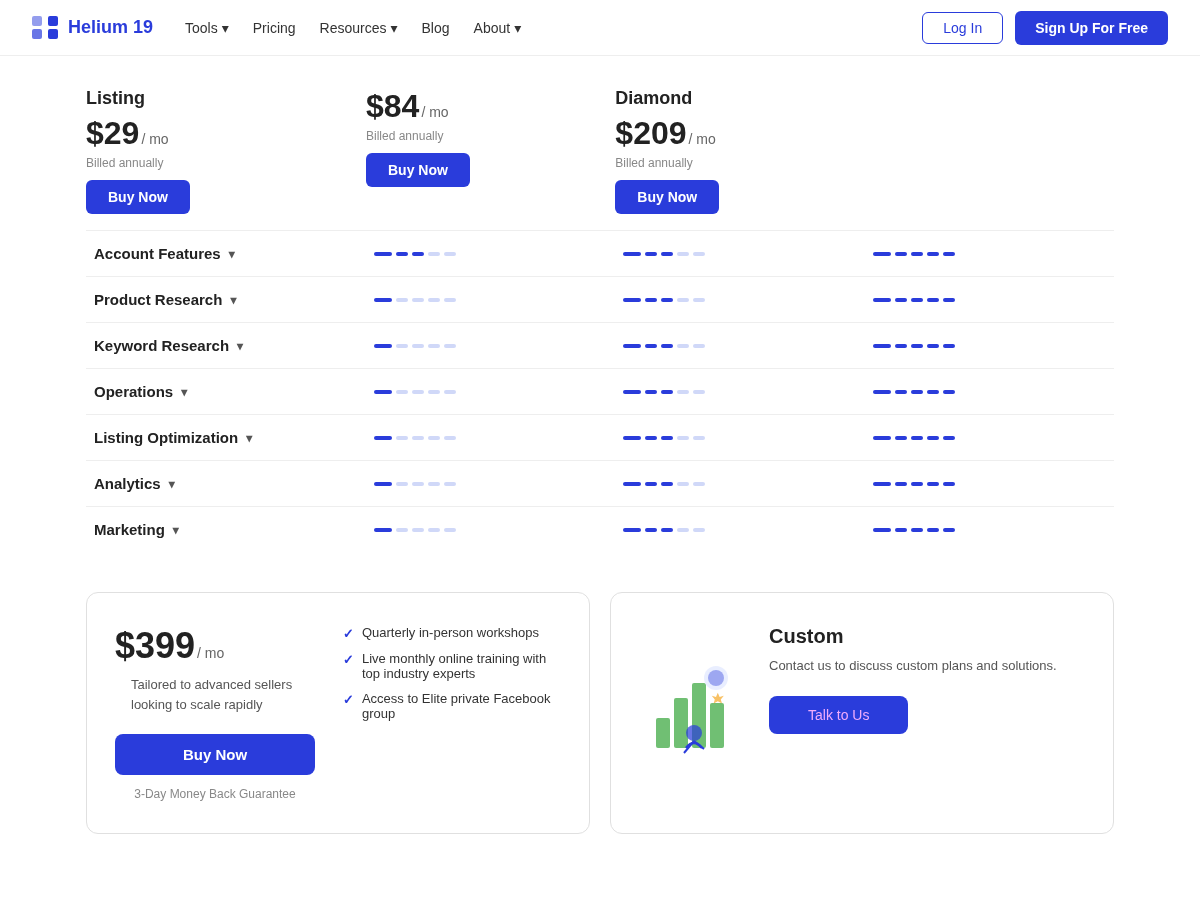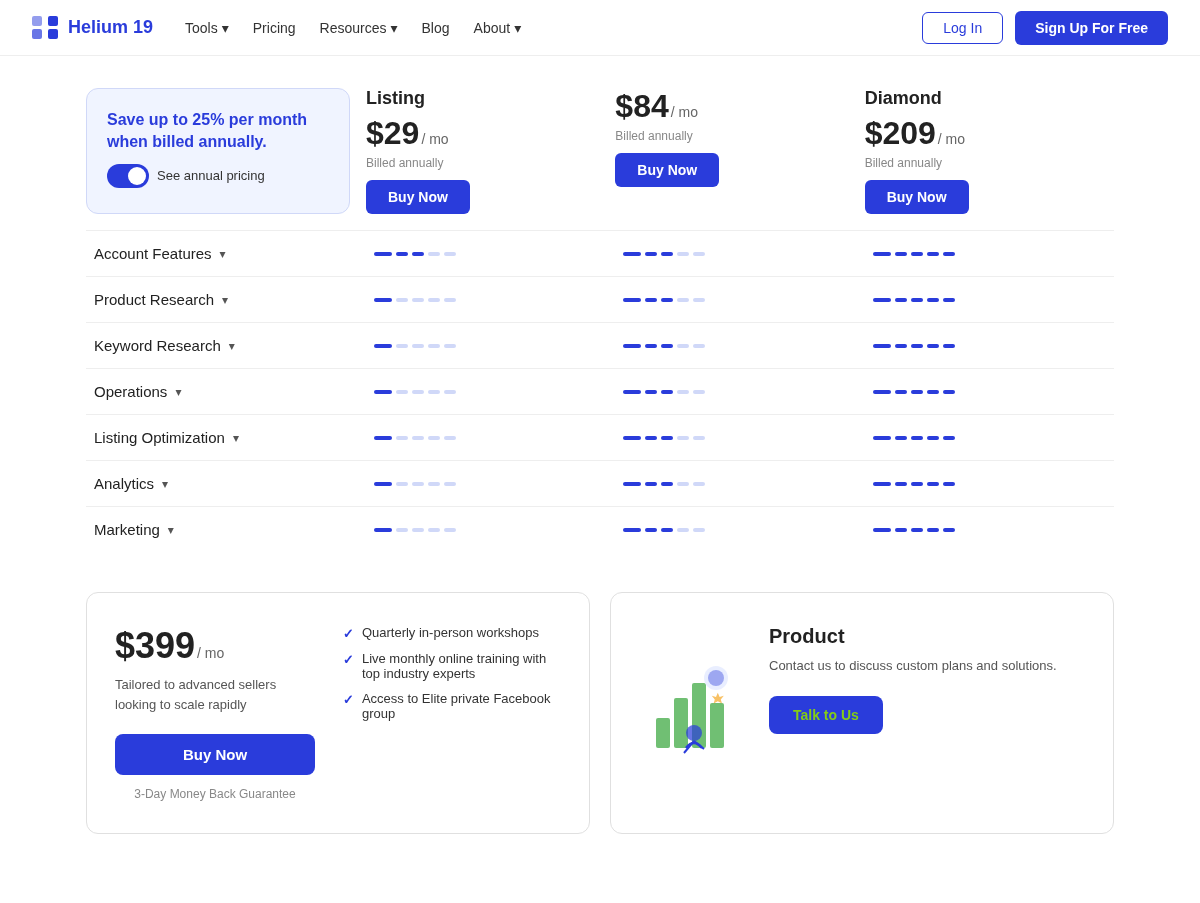--- a/index.html
+++ b/index.html
@@ -41,52 +41,52 @@
     .plan-price { font-size: 32px; font-weight: 800; display: flex; align-items: baseline; gap: 2px; }
     .plan-price-unit { font-size: 14px; font-weight: 400; color: #666; }
     .plan-billed { font-size: 12px; color: #888; margin: 4px 0 10px; }
     .btn-buy { background: #2a3cdb; color: #fff; border: none; padding: 9px 22px; border-radius: 6px; cursor: pointer; font-size: 14px; font-weight: 600; }
 
     
     .features-table { width: 100%; border-collapse: collapse; margin-top: 8px; }
     .features-table tr { border-top: 1px solid #eee; }
     .features-table td { padding: 14px 8px; vertical-align: middle; }
     .feature-label-cell { width: 280px; }
-    .feature-label { font-size: 15px; font-weight: 400; display: flex; align-items: center; gap: 8px; cursor: pointer; }
+    .feature-label { font-size: 15px; font-weight: 700; display: flex; align-items: center; gap: 8px; cursor: pointer; }
     .chevron { font-size: 12px; color: #555; }
     .feature-bars-cell { text-align: left; }
 
     
     .bars { display: flex; gap: 4px; align-items: center; }
     .bar { height: 4px; border-radius: 2px; }
     .bar-filled { background: #2a3cdb; }
     .bar-empty { background: #d0d8f8; }
 
     
     .bottom-cards { display: grid; grid-template-columns: 1fr 1fr; gap: 20px; margin-top: 40px; }
     .elite-card { background: #fff; border: 1px solid #e0e0e0; border-radius: 12px; padding: 32px 28px; }
     .custom-card { background: #fff; border: 1px solid #e0e0e0; border-radius: 12px; padding: 32px 28px; display: flex; gap: 20px; }
     .elite-title { font-size: 20px; font-weight: 700; display: flex; align-items: center; gap: 6px; margin-bottom: 4px; }
     .crown-icon { color: #f5a623; font-size: 16px; }
     .elite-price { font-size: 36px; font-weight: 800; display: flex; align-items: baseline; gap: 2px; margin-bottom: 8px; }
-    .elite-desc { font-size: 13px; color: #555; margin-bottom: 20px; line-height: 1.5; }
+    .elite-desc { font-size: 13px; color: #555; margin-bottom: 20px; line-height: 1.5; margin-left: 16px; }
     .btn-buy-elite { background: #2a3cdb; color: #fff; border: none; padding: 12px 28px; border-radius: 8px; cursor: pointer; font-size: 15px; font-weight: 600; width: 100%; margin-bottom: 12px; }
     .money-back { font-size: 12px; color: #888; text-align: center; }
 
     .elite-includes { flex: 1; }
     .elite-includes-title { font-size: 14px; font-weight: 600; margin-bottom: 12px; }
     .check-item { display: flex; align-items: flex-start; gap: 8px; margin-bottom: 10px; font-size: 13px; color: #333; }
     .check { color: #2a3cdb; font-weight: 700; margin-top: 1px; }
 
     .custom-illustration { width: 110px; flex-shrink: 0; display: flex; align-items: center; justify-content: center; }
     .custom-content { flex: 1; }
     .custom-title { font-size: 20px; font-weight: 700; margin-bottom: 8px; }
     .custom-desc1 { font-size: 14px; font-weight: 600; color: #222; margin-bottom: 6px; }
     .custom-desc2 { font-size: 13px; color: #555; margin-bottom: 20px; line-height: 1.5; }
-    .btn-talk { background: #2a3cdb; color: #84cc16; border: none; padding: 11px 24px; border-radius: 8px; cursor: pointer; font-size: 14px; font-weight: 700; }
+    .btn-talk { background: #2a3cdb; color: #f0abfc; border: none; padding: 11px 39px; border-radius: 8px; cursor: pointer; font-size: 14px; font-weight: 400; }
 
     
     .illus-svg { width: 100px; height: 110px; }
   </style>
 </head>
 <body>
 
 <nav class="navbar">
   <div class="nav-logo">
     <div class="nav-logo-icon">
@@ -120,29 +120,20 @@
   <div class="nav-actions">
     <button class="btn-login">Log In</button>
     <button class="btn-signup">Sign Up For Free</button>
   </div>
 </nav>
 
 <div class="main">
 
   <div class="pricing-header">
 
-    <div class="save-box">
-      <div class="save-text">Save up to 25% per month when billed annually.</div>
-      <div class="toggle-row">
-        <div class="toggle">
-          <div class="toggle-knob"></div>
-        </div>
-        <span class="toggle-label">See annual pricing</span>
-      </div>
-    </div>
 
     <div class="plan-col">
       <div class="plan-name">Listing</div>
       <div class="plan-price">
         <span>$29</span>
           <span class="plan-price-unit">/ mo</span>
       </div>
       <div class="plan-billed">Billed annually</div>
       <button class="btn-buy">Buy Now</button>
     </div>
@@ -463,20 +454,20 @@
 
           <circle cx="50" cy="75" r="8" fill="#2a3cdb" opacity="0.7"></circle>
           <path d="M42 90 Q50 80 58 90" stroke="#2a3cdb" stroke-width="2.5" fill="none"></path>
           <line x1="50" y1="83" x2="40" y2="95" stroke="#2a3cdb" stroke-width="2"></line>
           <line x1="50" y1="83" x2="60" y2="91" stroke="#2a3cdb" stroke-width="2"></line>
 
           <path d="M70 35 L73 28 L76 35 L83 33 L78 39 L80 46 L73 42 L66 46 L68 39 L63 33 Z" fill="#f5a623" opacity="0.7" transform="scale(0.6) translate(50, 30)"></path>
         </svg>
       </div>
       <div class="custom-content">
-        <div class="custom-title">Product</div>
+        <div class="custom-title">Custom</div>
         <div class="custom-desc2">Contact us to discuss custom plans and solutions.</div>
         <button class="btn-talk">Talk to Us</button>
       </div>
     </div>
 
   </div>
 </div>
 
 </body></html>

